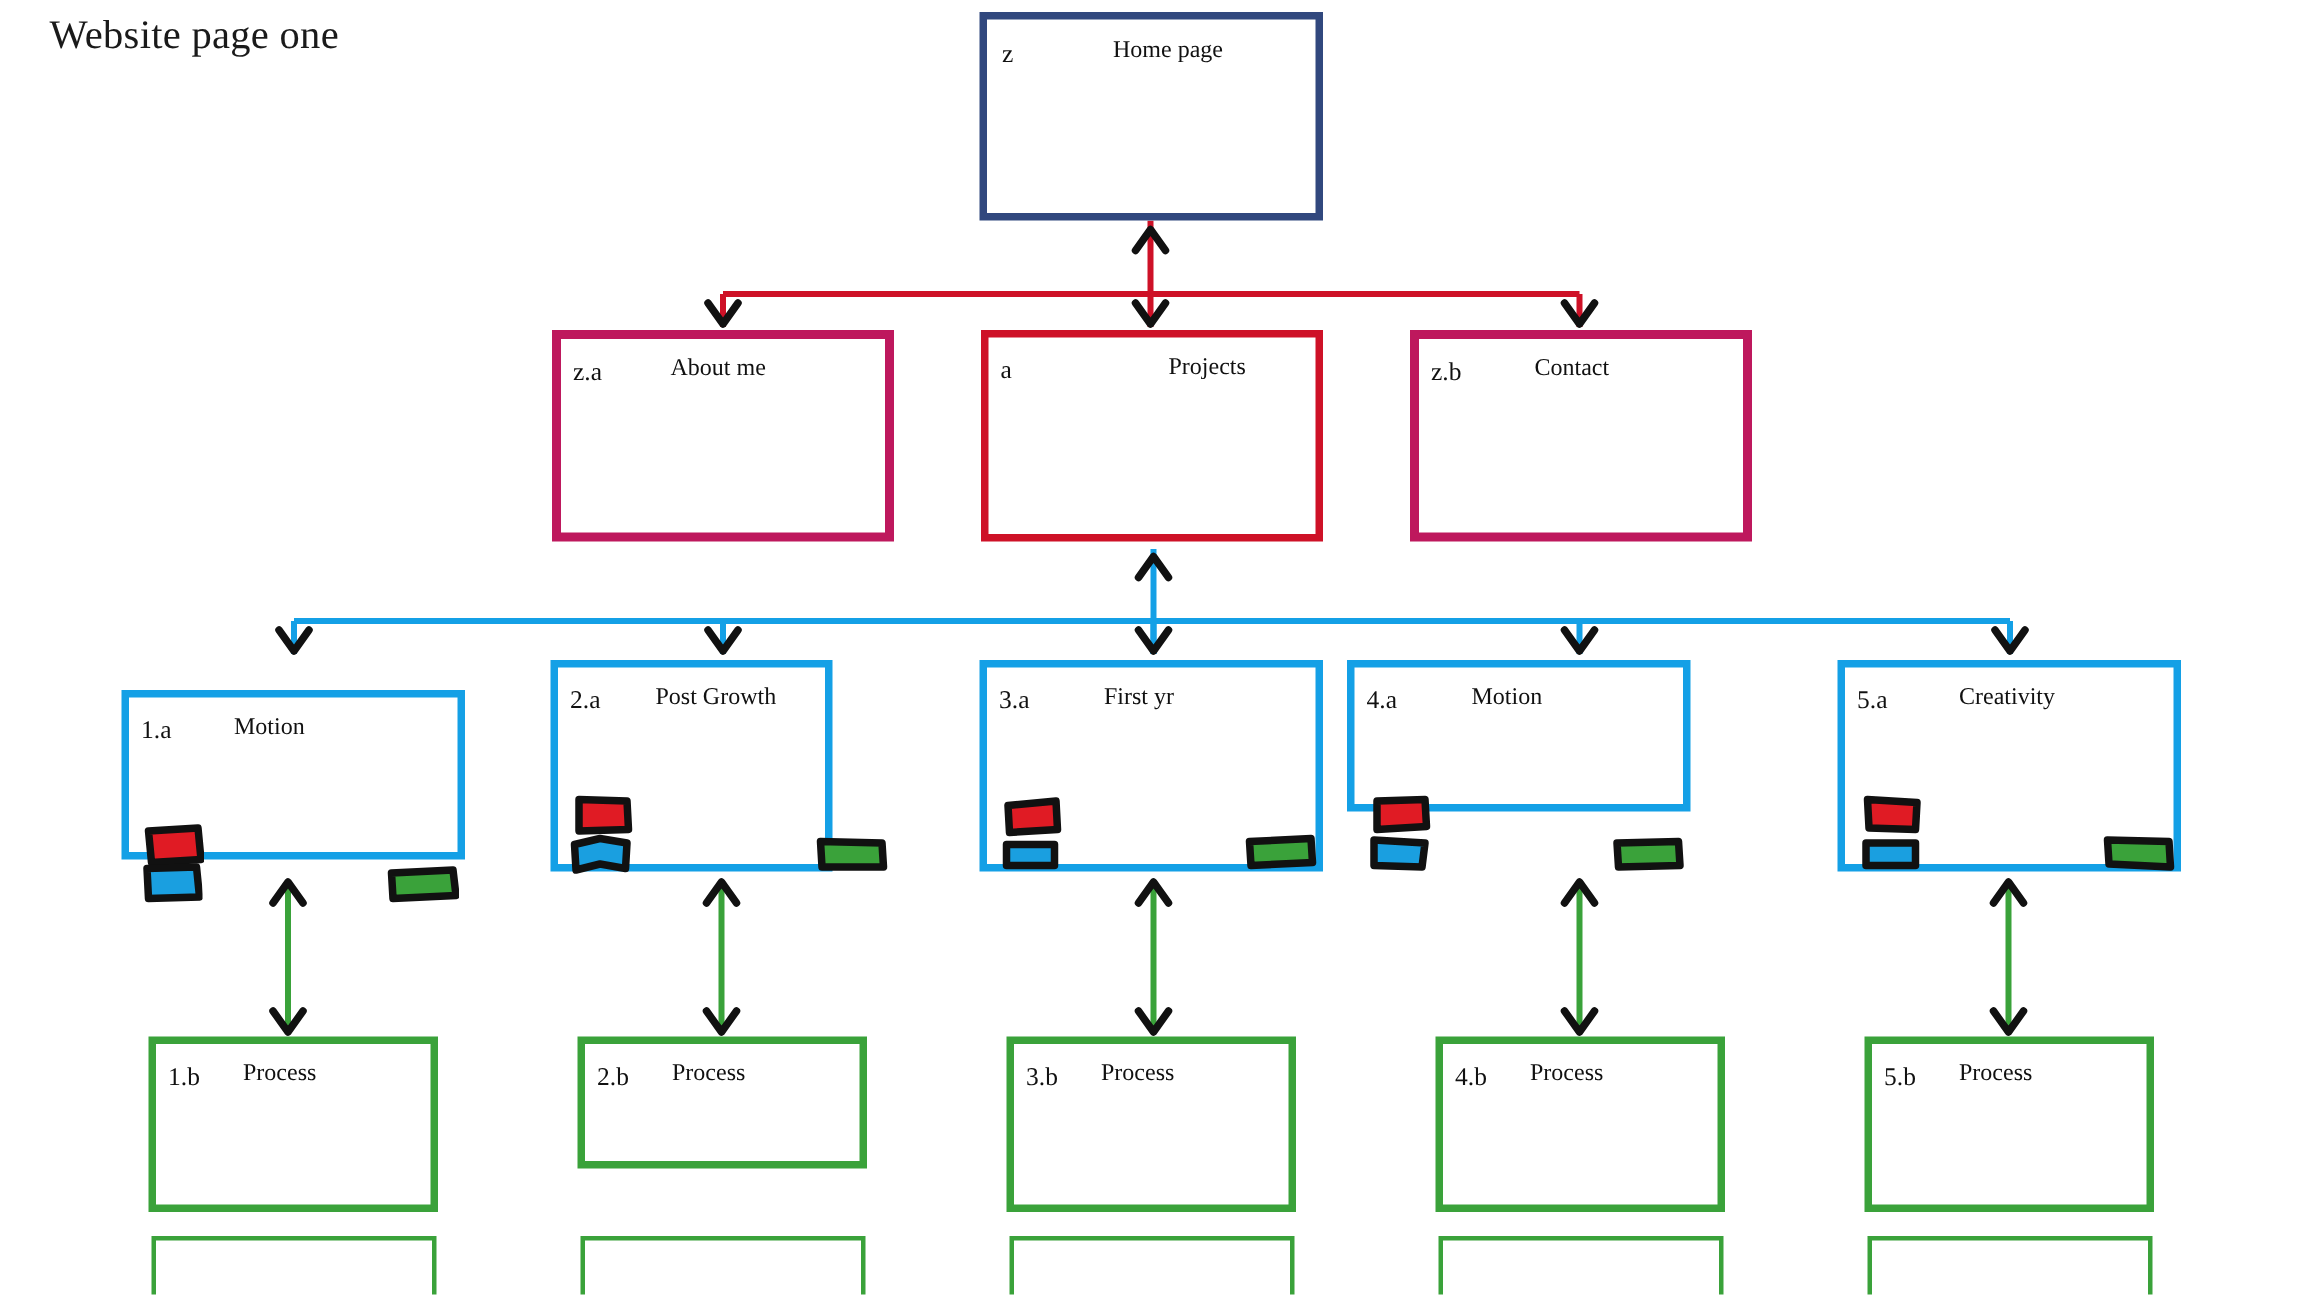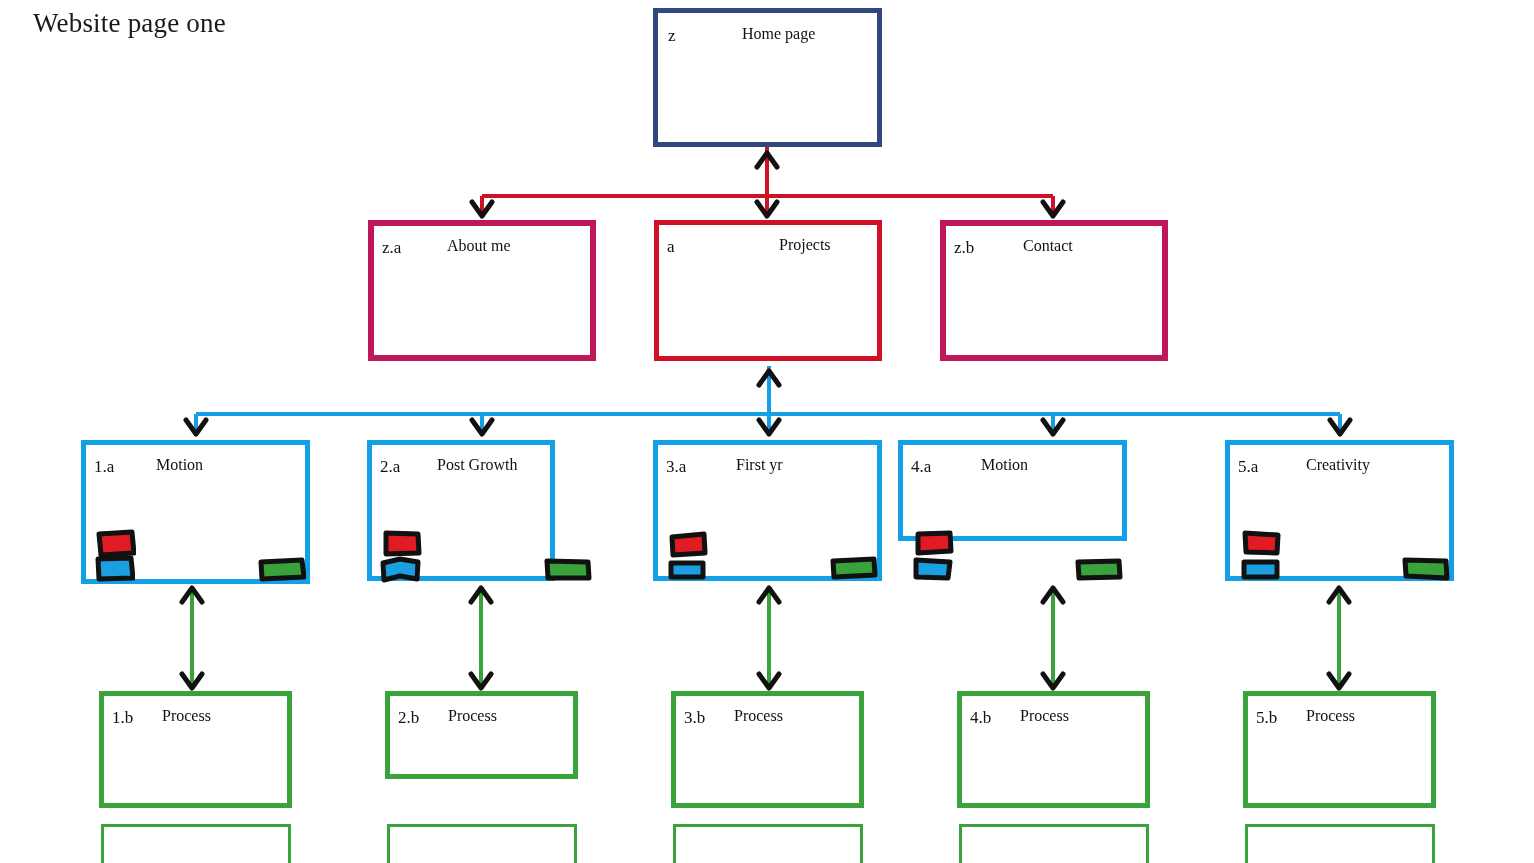--- a/index.html
+++ b/index.html
@@ -144,21 +144,21 @@
   <div class="node n-red" style="left:654px;top:220px;width:228px;height:141px;">
     <span class="code" style="left:8px;top:12px;">a</span>
     <span class="label" style="left:76px;top:11px;margin-left:44px;">Projects</span>
   </div>
 
   <div class="node n-orange" style="left:940px;top:220px;width:228px;height:141px;">
     <span class="code" style="left:8px;top:12px;">z.b</span>
     <span class="label" style="left:77px;top:11px;">Contact</span>
   </div>
 
-  <div class="node n-cyan" style="left:81px;top:440px;width:229px;height:144px;">
+  <div class="node n-cyan" style="left:81px;top:460px;width:229px;height:113px;">
     <span class="code" style="left:8px;top:12px;">1.a</span>
     <span class="label" style="left:70px;top:11px;">Motion</span>
     <div class="sticker" style="left:10px;top:84px;">
       <svg width="40" height="28" viewBox="0 0 40 28">
         <path d="M3,5 L36,3 L38,24 L5,26 Z" fill="#e01b24" stroke="#111111" stroke-width="5" stroke-linejoin="round"></path>
       </svg>
     </div>
     <div class="sticker" style="left:9px;top:109px;">
       <svg width="40" height="28" viewBox="0 0 40 28">
         <path d="M3,5 L36,4 L38,24 L4,25 Z" fill="#1a9fe0" stroke="#111111" stroke-width="5" stroke-linejoin="round"></path>

